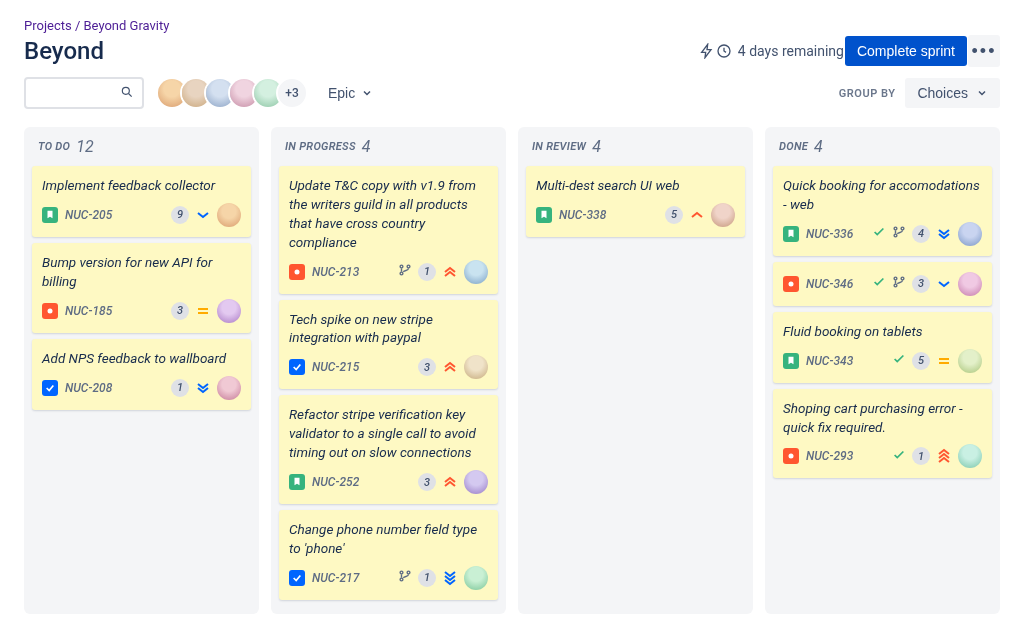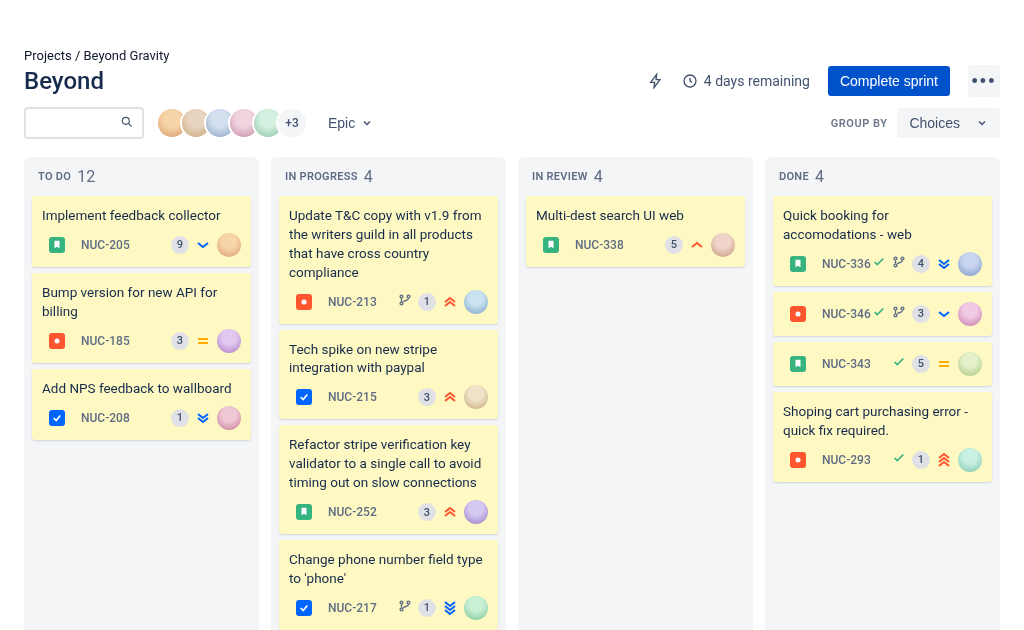--- a/index.html
+++ b/index.html
@@ -5,50 +5,50 @@
   * { box-sizing: border-box; margin: 0; padding: 0; }
   body {
     font-family: -apple-system, BlinkMacSystemFont, "Segoe UI", Roboto, sans-serif;
     background: #fff;
     color: #172B4D;
     padding: 18px 24px;
     width: 1024px;
     height: 630px;
     overflow: hidden;
   }
-  .breadcrumb { font-size: 13px; color: #0f172a; margin-bottom: 2px; margin-top: 30px; }
+  .breadcrumb { font-size: 13px; color: #4c1d95; margin-bottom: 2px; }
   .header-row { display: flex; align-items: center; justify-content: space-between; margin-bottom: 10px; }
   .page-title { font-size: 24px; font-weight: 500; color: #172B4D; }
-  .header-actions { display: flex; align-items: center; gap: 18px; }
+  .header-actions { display: flex; align-items: center; gap: 1px; }
   .bolt-icon, .clock-icon { width: 16px; height: 16px; display:inline-flex; align-items:center; justify-content:center; color:#42526E; }
   .days-remaining { font-size: 14px; color: #42526E; display:flex; align-items:center; gap:6px; }
   .btn-primary { background:#0052CC; color:#fff; border:none; border-radius:3px; padding:7px 12px; font-size:14px; font-weight:500; cursor:pointer; }
   .btn-more { width:32px; height:32px; border-radius:3px; background:#F4F5F7; display:flex; align-items:center; justify-content:center; color:#42526E; cursor:pointer; border:none; font-size:18px; letter-spacing:2px; }
   .toolbar-row { display:flex; align-items:center; justify-content:space-between; margin-bottom:18px; }
   .toolbar-left { display:flex; align-items:center; gap:12px; }
   .search-box { position:relative; width:120px; height:32px; border:2px solid #DFE1E6; border-radius:4px; display:flex; align-items:center; padding:0 8px; background:#fff; }
   .search-box input { border:none; outline:none; width:100%; font-size:13px; }
   .search-box .search-icon { color:#42526E; }
   .avatar-stack { display:flex; align-items:center; }
   .avatar { width:32px; height:32px; border-radius:50%; border:2px solid #fff; margin-left:-8px; background:#ccc; display:flex; align-items:center; justify-content:center; font-size:11px; color:#42526E; overflow:hidden; }
   .avatar:first-child { margin-left:0; }
   .avatar.more { background:#F4F5F7; font-size:12px; font-weight:500; }
   .epic-btn { display:flex; align-items:center; gap:6px; color:#42526E; font-size:14px; background:none; border:none; cursor:pointer; padding:6px 8px; }
   .toolbar-right { display:flex; align-items:center; gap:10px; }
   .group-by-label { font-size:11px; font-weight:600; letter-spacing:0.5px; color:#6B778C; text-transform:uppercase; }
-  .choices-btn { display:flex; align-items:center; gap:16px; background:#F4F5F7; border:none; border-radius:3px; padding:7px 12px; font-size:14px; color:#42526E; cursor:pointer; }
-  .board { display:flex; gap:12px; }
+  .choices-btn { display:flex; align-items:center; gap:8px; background:#F4F5F7; border:none; border-radius:3px; padding:7px 12px; font-size:14px; color:#42526E; cursor:pointer; }
+  .board { display:flex; gap:12px;font-style:italic; }
   .column { width:235px; background:#F4F5F7; border-radius:6px; padding:10px 8px 8px; }
   .col-header { display:flex; align-items:center; gap:6px; padding:0 6px 10px; }
   .col-title { font-size:11px; font-weight:600; color:#5E6C84; text-transform:uppercase; letter-spacing:0.3px; }
   .col-count { font-size:16px; color:#5E6C84; }
   .card { background:#fef9c3; border-radius:3px; box-shadow:0 1px 2px rgba(9,30,66,0.15); padding:10px; margin-bottom:6px; }
   .card-title { font-size:13.5px; color:#172B4D; line-height:1.4; margin-bottom:8px; }
   .card-footer { display:flex; align-items:center; justify-content:space-between; }
-  .card-footer-left { display:flex; align-items:center; gap:16px;margin-left:7px; }
+  .card-footer-left { display:flex; align-items:center; gap:7px; }
   .card-footer-right { display:flex; align-items:center; gap:6px; }
   .issue-icon { width:16px; height:16px; border-radius:3px; display:flex; align-items:center; justify-content:center; flex-shrink:0; }
   .issue-icon.story { background:#36B37E; color:#fff; }
   .issue-icon.bug { background:#FF5630; color:#fff; }
   .issue-icon.task { background:#0065FF; color:#fff; }
   .issue-icon svg { width:10px; height:10px; }
   .issue-key { font-size:12px; font-weight:500; color:#5E6C84; }
   .count-badge { background:#DFE1E6; color:#42526E; border-radius:10px; min-width:18px; height:18px; padding:0 5px; font-size:11px; font-weight:500; display:flex; align-items:center; justify-content:center; }
   .priority-icon { width:16px; height:16px; display:flex; align-items:center; justify-content:center; }
   .card-avatar { width:24px; height:24px; border-radius:50%; background:#ccc; overflow:hidden; flex-shrink:0; }
@@ -427,20 +427,21 @@
                 <path d="M3 6l5 4 5-4" fill="none" stroke-width="2"></path>
               </svg>
             </span>
             <span class="card-avatar">
               <div class="av-gradient" style="background:radial-gradient(circle at 50% 35%, #f0c9e3 35%, #c478a8 100%)"></div>
             </span>
           </div>
         </div>
       </div>
       <div class="card">
+        <div class="card-title">Fluid booking on tablets</div>
         <div class="card-footer">
           <div class="card-footer-left">
             <span class="issue-icon story">
               <svg viewBox="0 0 12 12" fill="#fff">
                 <path d="M3 1h6v9L6 8l-3 2V1z"></path>
               </svg>
             </span>
             <span class="issue-key">NUC-343</span>
           </div>
           <div class="card-footer-right">

